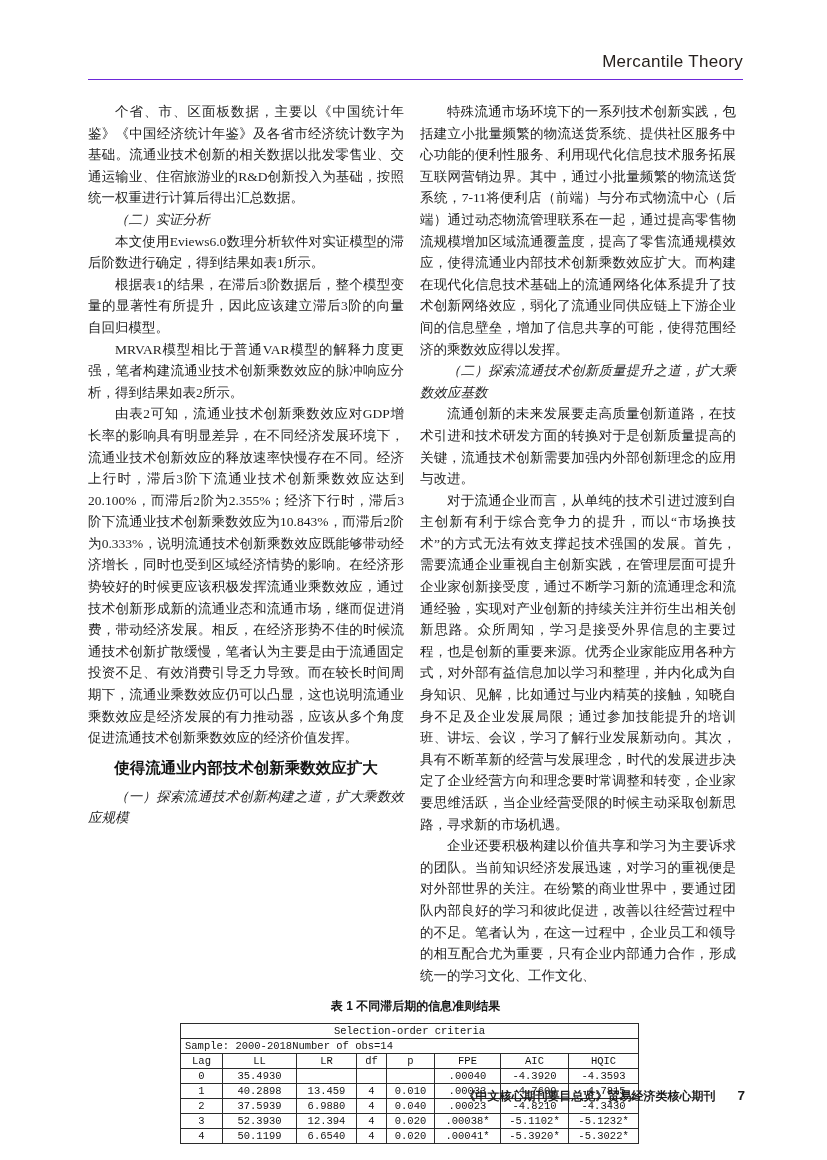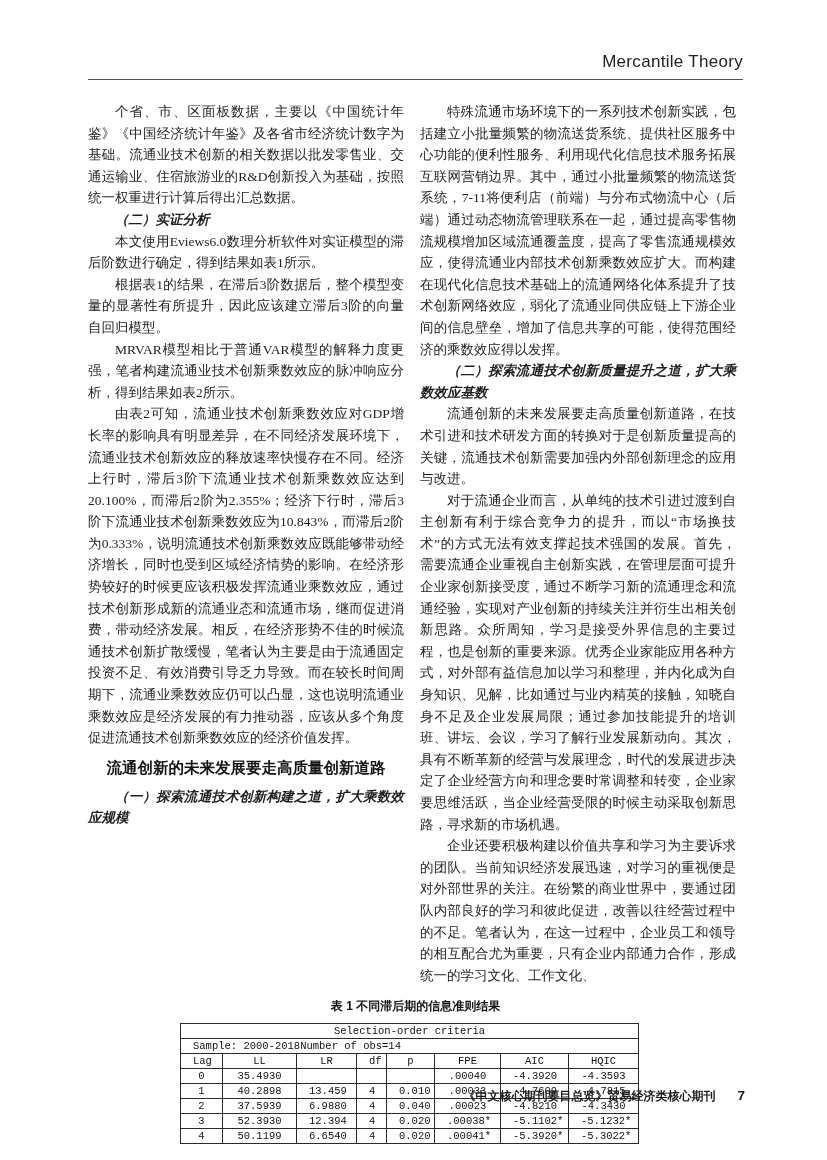--- a/index.html
+++ b/index.html
@@ -40,21 +40,20 @@
     font-size: 13.5px;
     line-height: 21.6px;
     text-align: justify;
     text-justify: inter-ideograph;
   }
   .col p { text-indent: 2em; margin: 0; }
   .subhead {
     font-style: italic;
     text-indent: 2em;
     margin: 0;
-    font-weight: bold;
   }
   .big-heading {
     font-family: "Liberation Sans", "DejaVu Sans", sans-serif;
     font-weight: bold;
     font-size: 15.5px;
     text-align: center;
     line-height: 22px;
     padding: 8px 0 7px 0;
     color: #141414;
   }
@@ -71,21 +70,21 @@
     width: 458px;
     margin: 0 auto 0 92px;
     border-collapse: collapse;
     font-family: "Liberation Mono", "DejaVu Sans Mono", monospace;
     font-size: 10.5px;
     color: #111111;
     table-layout: fixed;
   }
   table.criteria td {
     border: 1px solid #2b2b2b;
-    padding: 1px 12px;
+    padding: 1px 4px;
     height: 14px;
     line-height: 12px;
     text-align: center;
     white-space: nowrap;
     overflow: hidden;
   }
   table.criteria { border: 1.5px solid #2b2b2b; }
   td.span-left { text-align: left; }
   .sample-row-inner {
     display: flex;
@@ -119,21 +118,21 @@
 
     <div class="columns">
 
       <div class="col">
         <p>个省、市、区面板数据，主要以《中国统计年鉴》《中国经济统计年鉴》及各省市经济统计数字为基础。流通业技术创新的相关数据以批发零售业、交通运输业、住宿旅游业的R&amp;D创新投入为基础，按照统一权重进行计算后得出汇总数据。</p>
         <p class="subhead">（二）实证分析</p>
         <p>本文使用Eviews6.0数理分析软件对实证模型的滞后阶数进行确定，得到结果如表1所示。</p>
         <p>根据表1的结果，在滞后3阶数据后，整个模型变量的显著性有所提升，因此应该建立滞后3阶的向量自回归模型。</p>
         <p>MRVAR模型相比于普通VAR模型的解释力度更强，笔者构建流通业技术创新乘数效应的脉冲响应分析，得到结果如表2所示。</p>
         <p>由表2可知，流通业技术创新乘数效应对GDP增长率的影响具有明显差异，在不同经济发展环境下，流通业技术创新效应的释放速率快慢存在不同。经济上行时，滞后3阶下流通业技术创新乘数效应达到20.100%，而滞后2阶为2.355%；经济下行时，滞后3阶下流通业技术创新乘数效应为10.843%，而滞后2阶为0.333%，说明流通技术创新乘数效应既能够带动经济增长，同时也受到区域经济情势的影响。在经济形势较好的时候更应该积极发挥流通业乘数效应，通过技术创新形成新的流通业态和流通市场，继而促进消费，带动经济发展。相反，在经济形势不佳的时候流通技术创新扩散缓慢，笔者认为主要是由于流通固定投资不足、有效消费引导乏力导致。而在较长时间周期下，流通业乘数效应仍可以凸显，这也说明流通业乘数效应是经济发展的有力推动器，应该从多个角度促进流通技术创新乘数效应的经济价值发挥。</p>
-        <div class="big-heading">流通创新的未来发展要走高质量创新道路</div>
+        <div class="big-heading">使得流通业内部技术创新乘数效应扩大</div>
         <p class="subhead">（一）探索流通技术创新构建之道，扩大乘数效应规模</p>
       </div>
 
       <div class="col">
         <p>特殊流通市场环境下的一系列技术创新实践，包括建立小批量频繁的物流送货系统、提供社区服务中心功能的便利性服务、利用现代化信息技术服务拓展互联网营销边界。其中，通过小批量频繁的物流送货系统，7-11将便利店（前端）与分布式物流中心（后端）通过动态物流管理联系在一起，通过提高零售物流规模增加区域流通覆盖度，提高了零售流通规模效应，使得流通业内部技术创新乘数效应扩大。而构建在现代化信息技术基础上的流通网络化体系提升了技术创新网络效应，弱化了流通业同供应链上下游企业间的信息壁垒，增加了信息共享的可能，使得范围经济的乘数效应得以发挥。</p>
         <p class="subhead">（二）探索流通技术创新质量提升之道，扩大乘数效应基数</p>
         <p>流通创新的未来发展要走高质量创新道路，在技术引进和技术研发方面的转换对于是创新质量提高的关键，流通技术创新需要加强内外部创新理念的应用与改进。</p>
         <p>对于流通企业而言，从单纯的技术引进过渡到自主创新有利于综合竞争力的提升，而以“市场换技术”的方式无法有效支撑起技术强国的发展。首先，需要流通企业重视自主创新实践，在管理层面可提升企业家创新接受度，通过不断学习新的流通理念和流通经验，实现对产业创新的持续关注并衍生出相关创新思路。众所周知，学习是接受外界信息的主要过程，也是创新的重要来源。优秀企业家能应用各种方式，对外部有益信息加以学习和整理，并内化成为自身知识、见解，比如通过与业内精英的接触，知晓自身不足及企业发展局限；通过参加技能提升的培训班、讲坛、会议，学习了解行业发展新动向。其次，具有不断革新的经营与发展理念，时代的发展进步决定了企业经营方向和理念要时常调整和转变，企业家要思维活跃，当企业经营受限的时候主动采取创新思路，寻求新的市场机遇。</p>
         <p>企业还要积极构建以价值共享和学习为主要诉求的团队。当前知识经济发展迅速，对学习的重视便是对外部世界的关注。在纷繁的商业世界中，要通过团队内部良好的学习和彼此促进，改善以往经营过程中的不足。笔者认为，在这一过程中，企业员工和领导的相互配合尤为重要，只有企业内部通力合作，形成统一的学习文化、工作文化、</p>
       </div>

